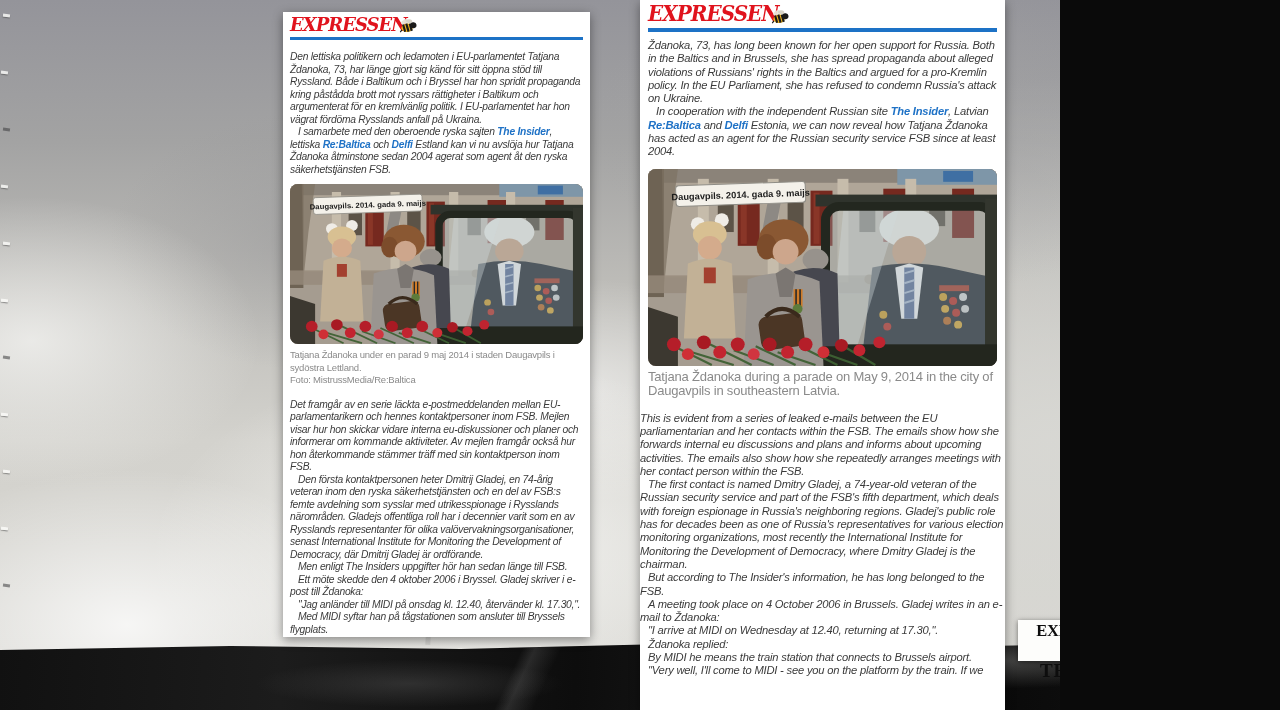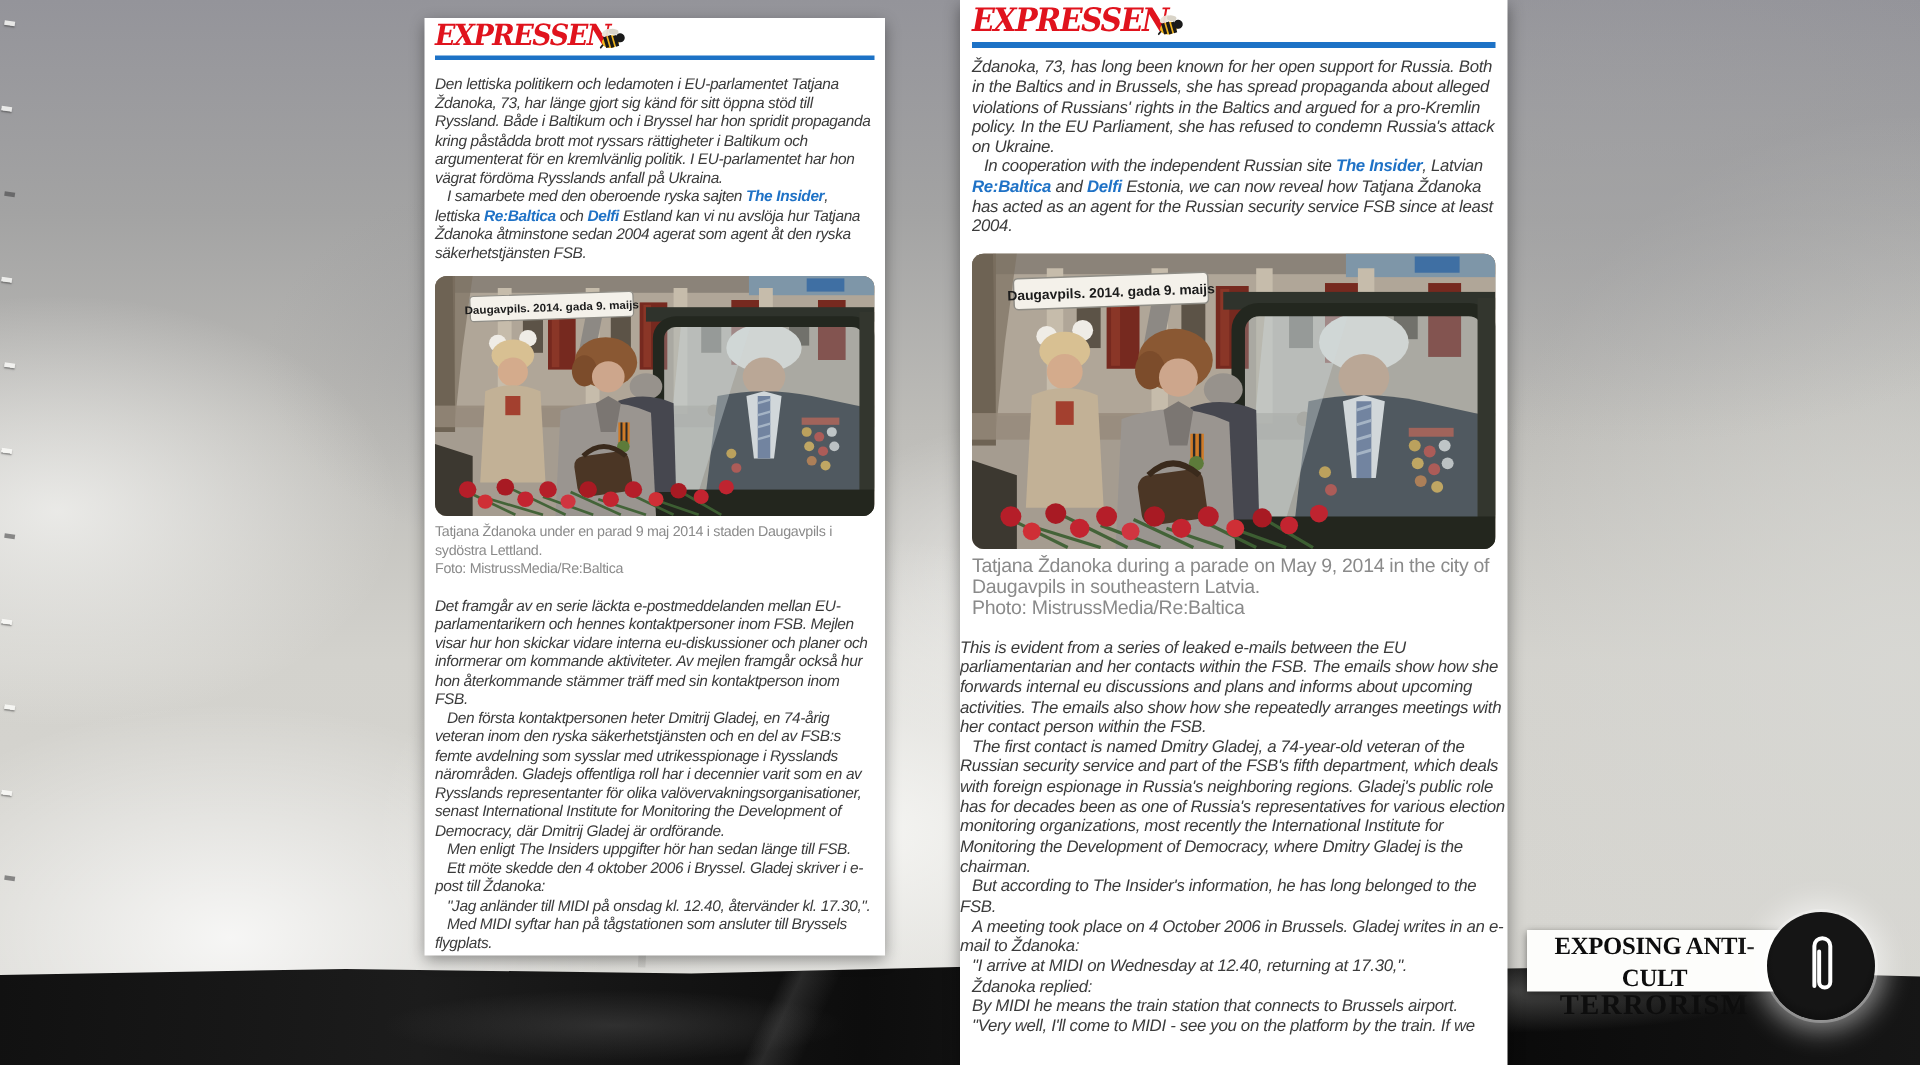--- a/index.html
+++ b/index.html
@@ -1,16 +1,16 @@
 <!DOCTYPE html>
 <html><head>
 <meta charset="utf-8">
 <style>
   html,body{margin:0;padding:0;background:#0a0a0a;}
-  .stage{position:relative;width:1280px;height:710px;overflow:hidden;
+  .stage{position:relative;width:1060px;height:710px;overflow:hidden;
     font-family:"Liberation Sans",sans-serif;
     background:
       radial-gradient(420px 260px at 12% 88%, rgba(255,255,255,.78), rgba(255,255,255,0) 60%),
       radial-gradient(500px 300px at 45% 78%, rgba(250,250,248,.85), rgba(250,250,248,0) 65%),
       radial-gradient(380px 240px at 3% 48%, rgba(246,246,244,.75), transparent 60%),
       radial-gradient(320px 200px at 30% 34%, rgba(148,148,150,.5), transparent 65%),
       radial-gradient(520px 280px at 85% 18%, rgba(162,162,164,.55), transparent 60%),
       radial-gradient(420px 520px at 99% 62%, rgba(216,216,212,.85), transparent 70%),
       radial-gradient(260px 160px at 55% 55%, rgba(255,255,255,.5), transparent 70%),
       linear-gradient(180deg,#94949a 0%,#a3a3a3 20%,#bdbcb8 40%,#d3d2cd 62%,#d8d7d2 100%);}
@@ -397,21 +397,20 @@
     <circle cx="232" cy="176" r="6" fill="#bf2430"></circle>
   </g>
   <g transform="rotate(-2 90 28)">
     <rect x="28" y="15" width="130" height="21" rx="3" fill="#f4f1ea" stroke="#8f8d86"></rect>
     <text class="photo-banner-text" x="93" y="29.5" text-anchor="middle" font-size="9.3" font-weight="bold" fill="#1c1c1c" font-family="Liberation Sans, sans-serif">Daugavpils. 2014. gada 9. maijs</text>
   </g>
 </svg>
         </div>
       <figcaption class="caption">
         <div>Tatjana Ždanoka during a parade on May 9, 2014 in the city of Daugavpils in southeastern Latvia.</div>
-        <div>Photo: MistrussMedia/Re:Baltica</div>
       </figcaption>
     </figure>
     <div class="bodytext paras" id="right-body">
         <p class="para"><span>This is evident from a series of leaked e-mails between the EU parliamentarian and her contacts within the FSB. The emails show how she forwards internal eu discussions and plans and informs about upcoming activities. The emails also show how she repeatedly arranges meetings with her contact person within the FSB.</span></p>
         <p class="para ind"><span>The first contact is named Dmitry Gladej, a 74-year-old veteran of the Russian security service and part of the FSB's fifth department, which deals with foreign espionage in Russia's neighboring regions. Gladej's public role has for decades been as one of Russia's representatives for various election monitoring organizations, most recently the International Institute for Monitoring the Development of Democracy, where Dmitry Gladej is the chairman.</span></p>
         <p class="para ind"><span>But according to The Insider's information, he has long belonged to the FSB.</span></p>
         <p class="para ind"><span>A meeting took place on 4 October 2006 in Brussels. Gladej writes in an e-mail to Ždanoka:</span></p>
         <p class="para ind"><span>"I arrive at MIDI on Wednesday at 12.40, returning at 17.30,".</span></p>
         <p class="para ind"><span>Ždanoka replied:</span></p>
         <p class="para ind"><span>By MIDI he means the train station that connects to Brussels airport.</span></p>

